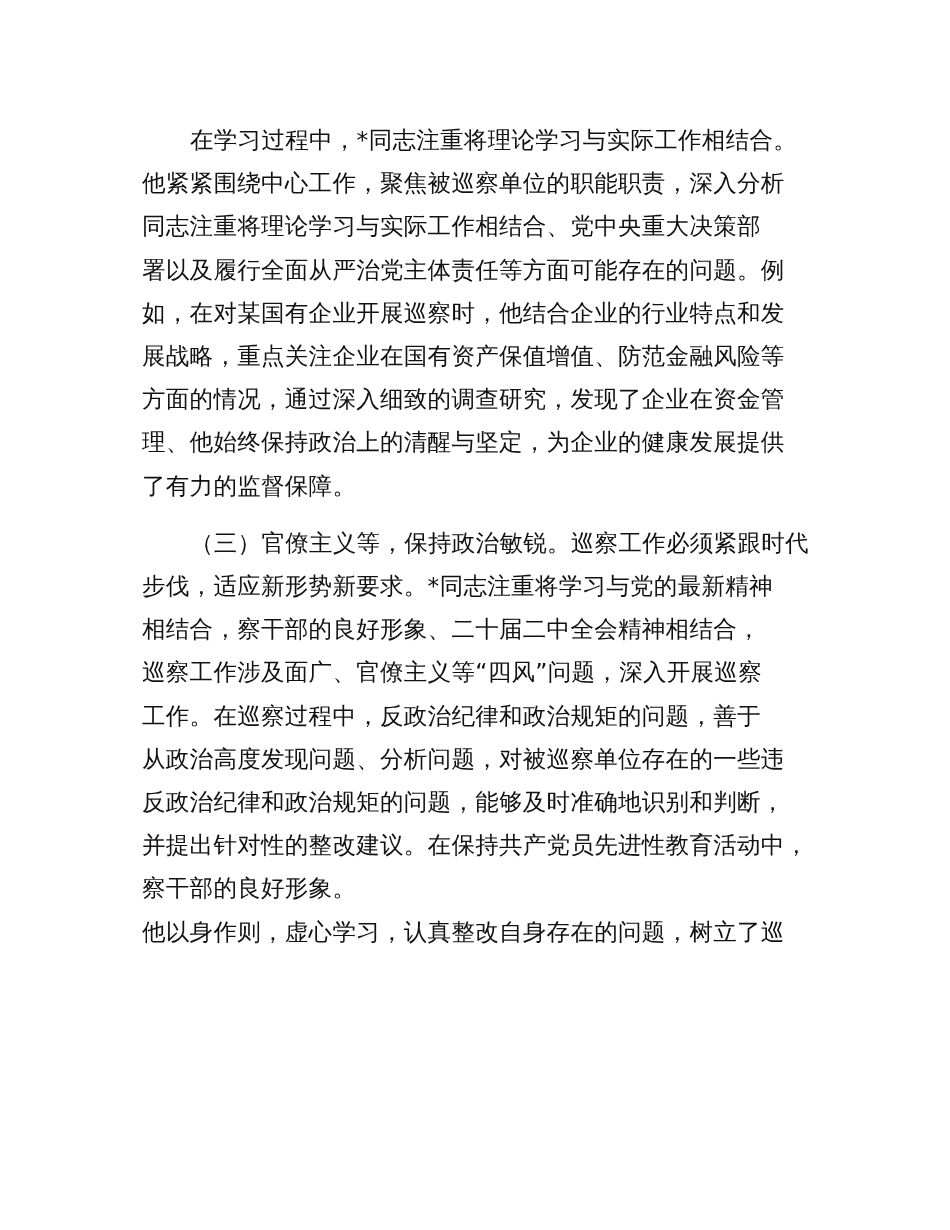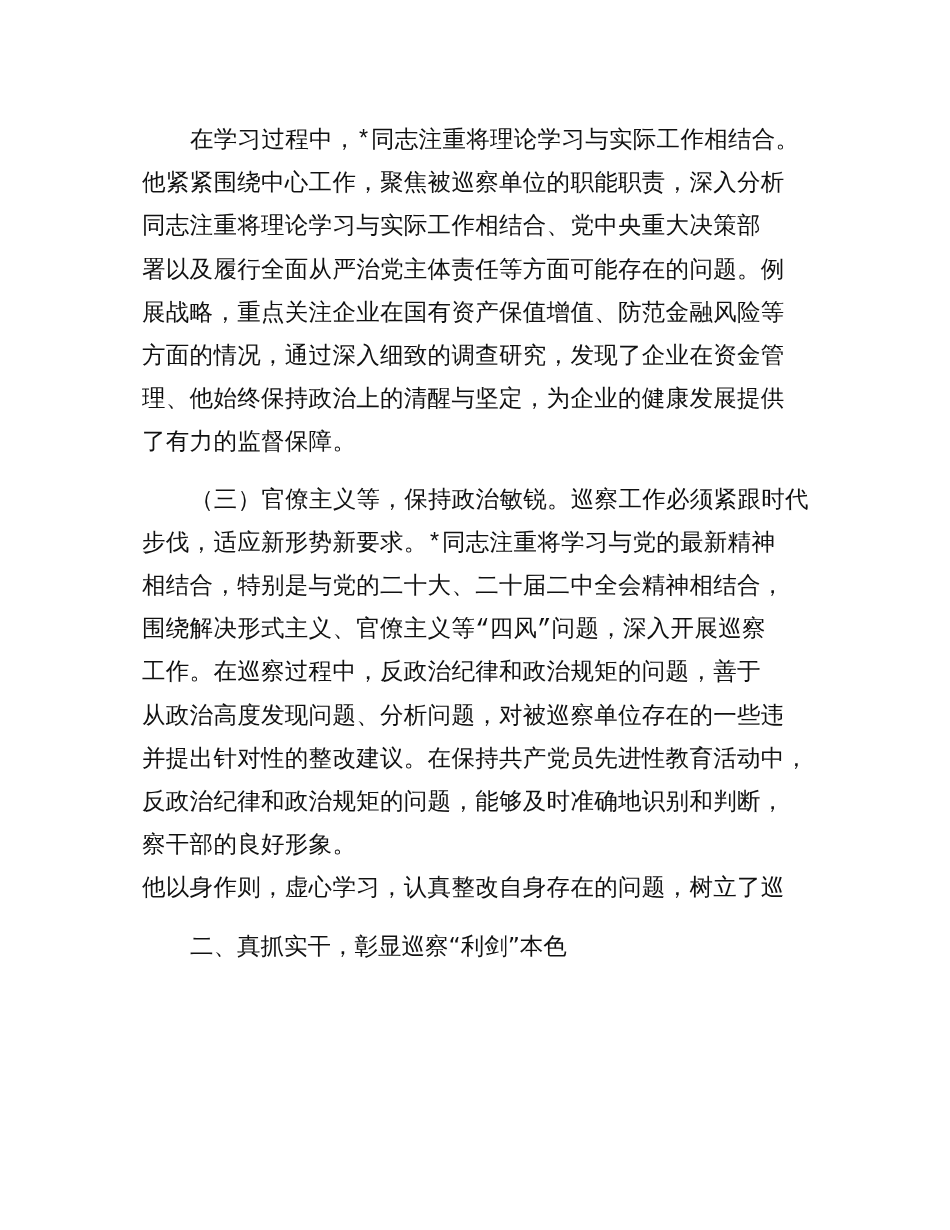--- a/index.html
+++ b/index.html
@@ -3,54 +3,52 @@
   <meta charset="utf-8">
   <style>
     html, body { margin: 0; padding: 0; background: #ffffff; }
     body { width: 950px; height: 1230px; position: relative; overflow: hidden; }
     .page {
       position: absolute; left: 142px; top: 119px; width: 690px;
       font-family: "DejaVu Sans", sans-serif;
       font-size: 23.5px; color: #111111; line-height: 43.2px;
     }
     .para { margin: 0 0 14px 0; text-indent: 48px; text-align: justify; letter-spacing: 0.3px; }
-    .para .line { display: block; white-space: nowrap; text-indent: 0; font-family: Liberation Mono, monospace; }
+    .para .line { display: block; white-space: nowrap; text-indent: 0; }
     .para .line.first { padding-left: 48px; }
     .heading { margin: 0 0 14px 0; white-space: nowrap; }
     .heading .line { display:block; padding-left: 48px; }
   </style>
 </head>
 <body>
 
 <div class="page">
 
   <div class="para" style="text-indent:0">
     <span class="line first">在学习过程中，*同志注重将理论学习与实际工作相结合。</span>
     <span class="line">他紧紧围绕中心工作，聚焦被巡察单位的职能职责，深入分析</span>
     <span class="line">同志注重将理论学习与实际工作相结合、党中央重大决策部</span>
     <span class="line">署以及履行全面从严治党主体责任等方面可能存在的问题。例</span>
+    <span class="line">如，在对某国有企业开展巡察时，他结合企业的行业特点和发</span>
     <span class="line">展战略，重点关注企业在国有资产保值增值、防范金融风险等</span>
     <span class="line">方面的情况，通过深入细致的调查研究，发现了企业在资金管</span>
     <span class="line">理、他始终保持政治上的清醒与坚定，为企业的健康发展提供</span>
     <span class="line">了有力的监督保障。</span>
   </div>
 
   <div class="para" style="text-indent:0">
     <span class="line first">（三）官僚主义等，保持政治敏锐。巡察工作必须紧跟时代</span>
     <span class="line">步伐，适应新形势新要求。*同志注重将学习与党的最新精神</span>
-    <span class="line">相结合，特别是与党的二十大、二十届二中全会精神相结合，</span>
-    <span class="line">围绕解决形式主义、官僚主义等“四风”问题，深入开展巡察</span>
+    <span class="line">相结合，察干部的良好形象、二十届二中全会精神相结合，</span>
+    <span class="line">巡察工作涉及面广、官僚主义等“四风”问题，深入开展巡察</span>
     <span class="line">工作。在巡察过程中，反政治纪律和政治规矩的问题，善于</span>
     <span class="line">从政治高度发现问题、分析问题，对被巡察单位存在的一些违</span>
+    <span class="line">反政治纪律和政治规矩的问题，能够及时准确地识别和判断，</span>
     <span class="line">并提出针对性的整改建议。在保持共产党员先进性教育活动中，</span>
-    <span class="line">反政治纪律和政治规矩的问题，能够及时准确地识别和判断，</span>
     <span class="line">察干部的良好形象。</span>
     <span class="line">他以身作则，虚心学习，认真整改自身存在的问题，树立了巡</span>
   </div>
 
-  <div class="heading">
-    <span class="line">二、真抓实干，彰显巡察“利剑”本色</span>
-  </div>
 
   <div class="para" style="text-indent:0">
   </div>
 
 </div>
 
 </body></html>

